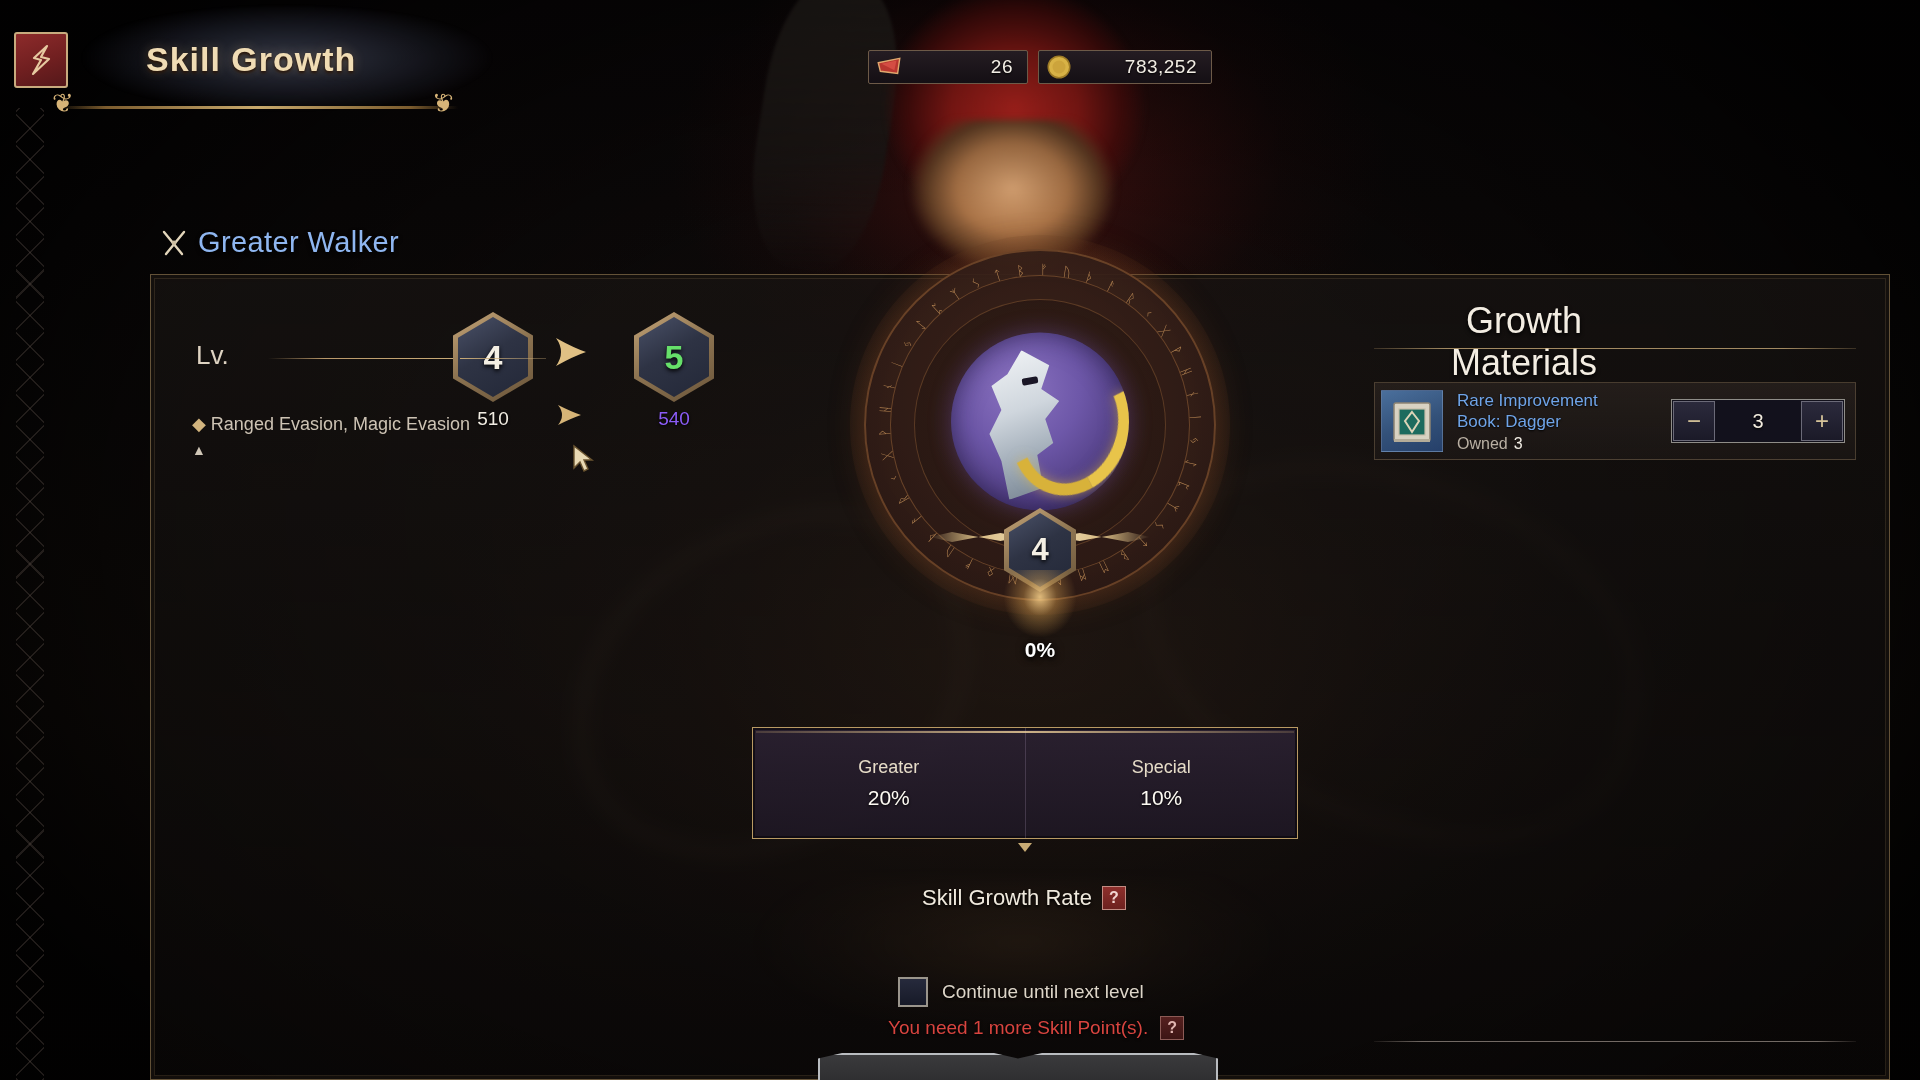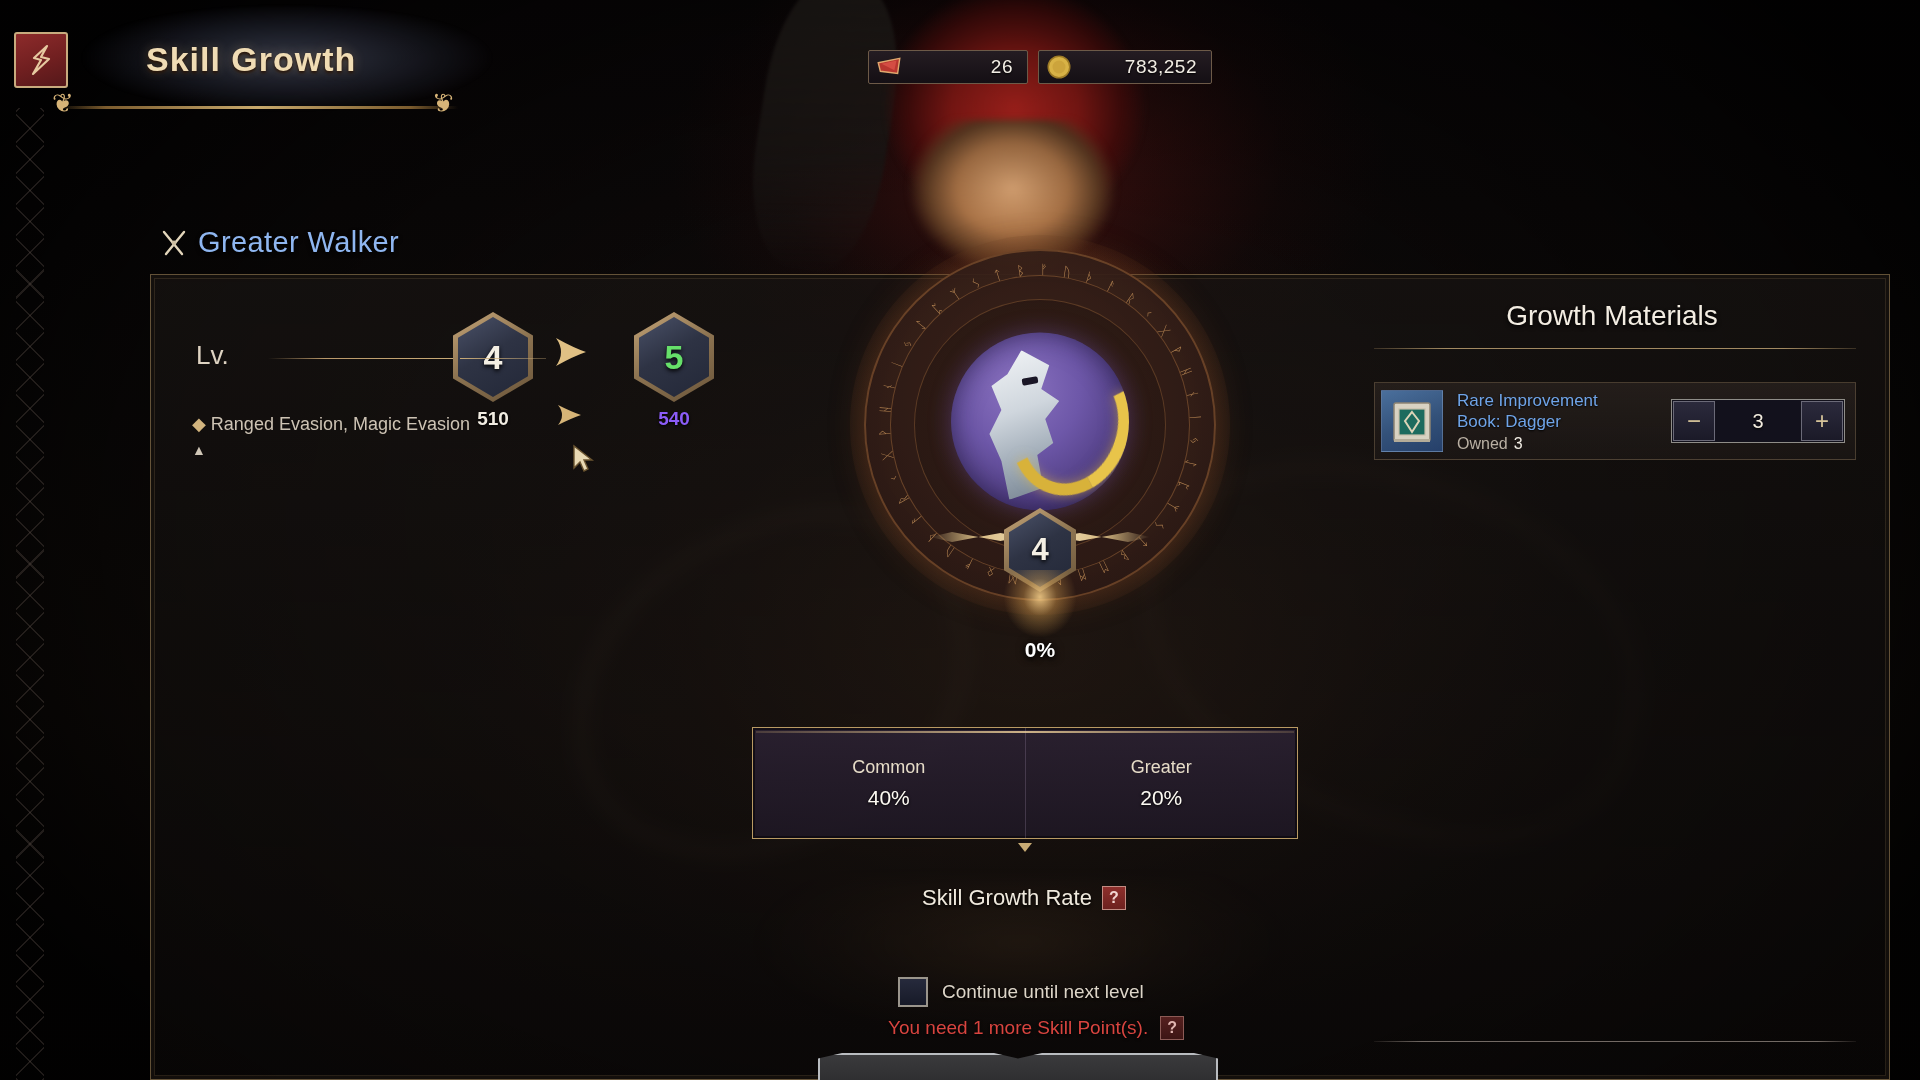--- a/index.html
+++ b/index.html
@@ -156,21 +156,21 @@
     clip-path:polygon(50% 0%,100% 26%,100% 74%,50% 100%,0% 74%,0% 26%);
   }
   .hex .num {
     position:relative; font-size:34px; font-weight:bold;
     text-shadow:0 2px 4px #000;
   }
   .hex .num.cur { color:#f4efe4; }
   .hex .num.next { color:#66e06a; }
   .hex-sub {
     position:absolute; width:80px; text-align:center; top:96px;
-    font-size:19px; font-weight:bold; text-shadow:0 1px 3px #000;
+    font-size:19px; font-weight:normal; text-shadow:0 1px 3px #000;
   }
   .hex-sub.cur { color:#f1ece2; }
   .hex-sub.next { color:#8b5cf6; }
   .lv-connector {
     position:absolute; left:460px; top:358px; width:86px; height:1px;
     background:linear-gradient(90deg,#c9ab77 0%, rgba(201,171,119,.35) 100%);
   }
   .chev-big { position:absolute; left:548px; top:330px; width:44px; height:44px; }
   .chev-small { position:absolute; left:552px; top:398px; width:34px; height:34px; }
 
@@ -257,22 +257,22 @@
     clip-path:polygon(0 50%, 10% 0, 22% 50%, 32% 10%, 42% 50%, 58% 50%, 68% 10%, 78% 50%, 90% 0, 100% 50%, 90% 100%, 78% 50%, 68% 90%, 58% 50%, 42% 50%, 32% 90%, 22% 50%, 10% 100%);
   }
   .hex-flare {
     position:absolute; left:50%; top:330px; transform:translateX(-50%);
     width:190px; height:150px;
     background:radial-gradient(ellipse 52px 58px at 50% 18%, rgba(255,214,140,.85) 0%, rgba(240,180,90,.35) 32%, rgba(200,130,50,0) 70%);
   }
 
   
   .gm-title {
-    position:absolute; left:1492px; top:300px; width:240px; text-align:center;
-    font-size:28px; color:#f3ede2; text-shadow:0 2px 4px #000;
+    position:absolute; left:1404px; top:300px; width:240px; text-align:center;
+    font-size:36px; color:#f3ede2; text-shadow:0 2px 4px #000;
   }
   .gm-rule {
     position:absolute; left:1374px; top:348px; width:482px; height:1px;
     background:linear-gradient(90deg, rgba(176,146,100,.25) 0%, rgba(198,168,118,.8) 15%, rgba(198,168,118,.8) 85%, rgba(176,146,100,.25) 100%);
   }
   .gm-row {
     position:absolute; left:1374px; top:382px; width:482px; height:78px;
     background:linear-gradient(180deg, rgba(46,38,34,.62) 0%, rgba(32,26,24,.55) 100%);
     border:1px solid rgba(128,108,82,.45);
     display:flex; align-items:center;
@@ -571,26 +571,26 @@
   </div>
   <div class="stepper">
     <button>−</button>
     <div class="qty">3</div>
     <button>+</button>
   </div>
 </div>
 
 <div class="rate-table">
   <div class="rate-cell">
-    <div class="rate-name">Common</div>
-    <div class="rate-val">40%</div>
-  </div>
-  <div class="rate-cell">
     <div class="rate-name">Greater</div>
     <div class="rate-val">20%</div>
+  </div>
+  <div class="rate-cell">
+    <div class="rate-name">Special</div>
+    <div class="rate-val">10%</div>
   </div>
 </div>
 <div class="rate-caret"></div>
 
 <div class="sgr">
   <span class="sgr-text">Skill Growth Rate</span>
   <span class="help">?</span>
 </div>
 
 <div class="continue-row">

